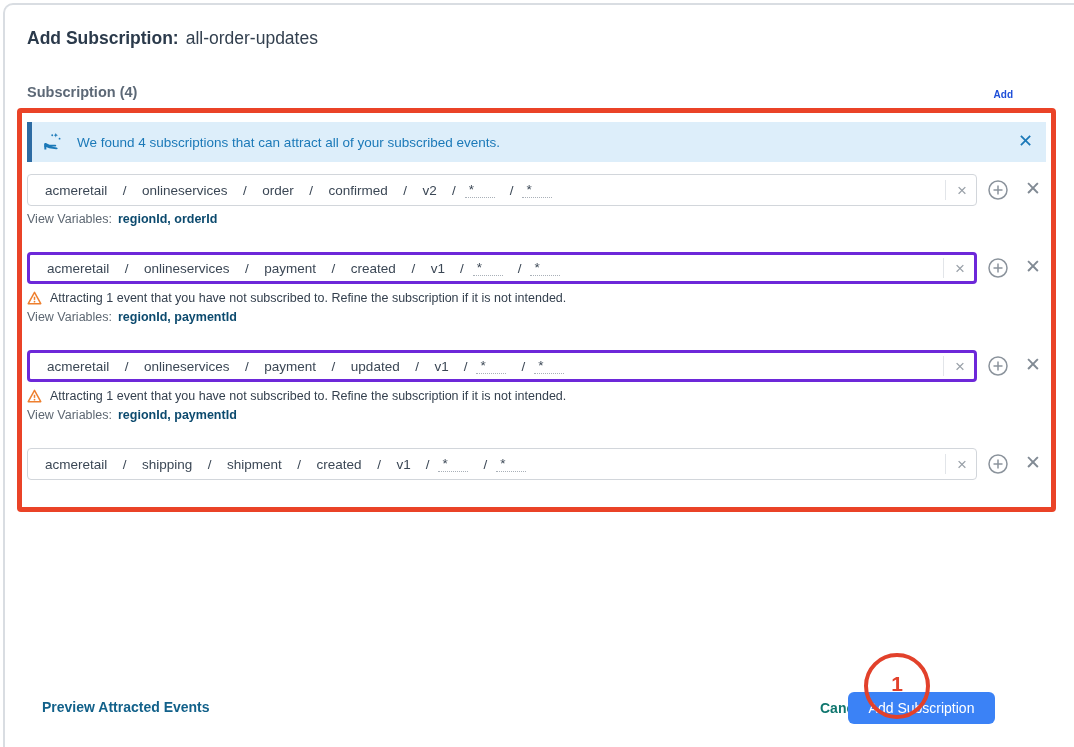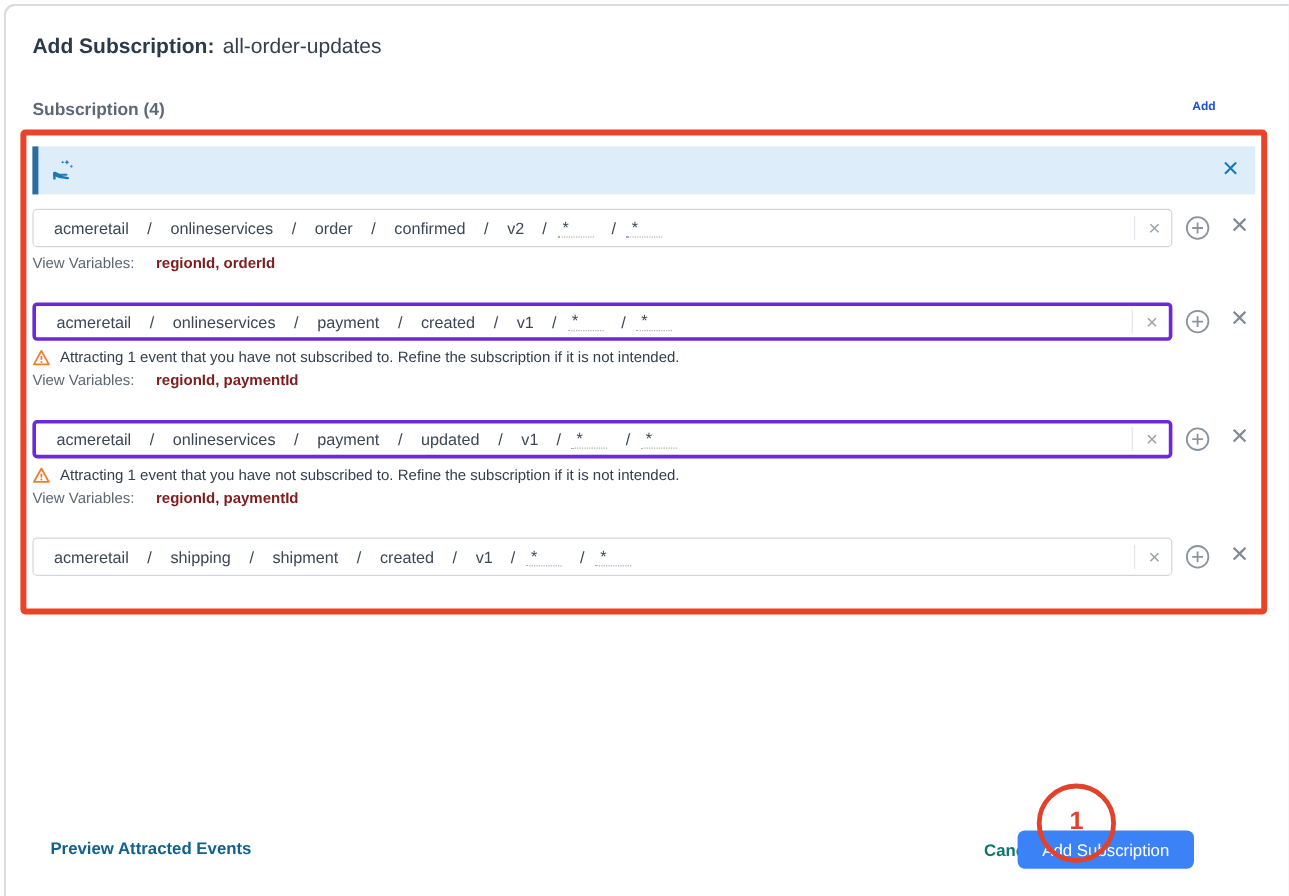--- a/index.html
+++ b/index.html
@@ -10,21 +10,21 @@
   }
   .dialog-edge{
     position:absolute;left:3px;top:3px;width:1080px;height:760px;
     border-left:2px solid #d9dde2;border-top:2px solid #d9dde2;
     border-top-left-radius:10px;pointer-events:none;
   }
   
   .page-title{position:absolute;left:27px;top:28px;font-size:17.5px;color:#2b3a4b;}
   .page-title .t-label{font-weight:bold;}
   .page-title .t-value{font-weight:normal;margin-left:7px;color:#33404f;}
-  .section-row{position:absolute;left:27px;top:84px;width:986px;display:flex;justify-content:space-between;align-items:flex-start;}
+  .section-row{position:absolute;left:27px;top:84px;width:986px;display:flex;justify-content:space-between;align-items:flex-end;}
   .section-label{font-size:14.5px;font-weight:bold;color:#5c6876;}
   .add-link{font-size:10px;font-weight:bold;color:#1d4ed8;cursor:pointer;}
   
   .annotation-box{
     position:absolute;left:17px;top:108px;width:1029px;height:394px;
     border:5px solid #ea4327;border-radius:4px;pointer-events:none;
   }
   
   .banner{
     position:absolute;left:27px;top:122px;width:1019px;height:40px;
@@ -58,21 +58,21 @@
   .clear-x{font-size:17px;color:#9aa1a9;cursor:pointer;line-height:17px;}
   .icon-plus{position:absolute;top:5px;left:960px;cursor:pointer;}
   .icon-remove{
     position:absolute;top:3px;left:998px;font-size:19px;color:#818a94;
     cursor:pointer;line-height:24px;
   }
   .warning-line{display:flex;align-items:center;margin-top:7px;}
   .warning-line svg{flex:0 0 auto;}
   .warning-text{margin-left:8px;font-size:12.5px;color:#333f4d;}
   .vv-line{margin-top:5px;font-size:12.5px;color:#5d6772;}
-  .vv-line .vv-links{color:#7f1d1d;font-weight:bold;margin-left:18px;cursor:pointer;}
+  .vv-line .vv-links{color:#0c4a6e;font-weight:bold;margin-left:6px;cursor:pointer;}
   .g1 .vv-line,.g4 .vv-line{margin-top:6px;}
   
   .preview-link{
     position:absolute;left:42px;top:699px;font-size:14px;font-weight:bold;
     color:#12618a;cursor:pointer;
   }
   .cancel-link{
     position:absolute;left:820px;top:700px;font-size:14px;font-weight:bold;
     color:#0f766e;cursor:pointer;
   }
@@ -103,20 +103,21 @@
 <div class="banner">
   <span class="banner-icon">
     <svg width="23" height="22" viewBox="0 0 24 24" fill="none">
       <path d="M2 14.5c0-1.1 1.1-1.7 2.1-1.2l3.6 1.7h6.2c1.5 0 1.5 1.9 0 1.9h-4.4l5.9 1.1c1.8.3 1.4 2.3-.5 2l-7.6-1.2-3.3-1.3-2 .1z" fill="#1b79b8"></path>
       <path d="M2 13.8h2.2v6.4H2z" fill="#1b79b8"></path>
       <path d="M14.5 2.2l.7 1.7 1.7.7-1.7.7-.7 1.7-.7-1.7-1.7-.7 1.7-.7z" fill="#1b79b8"></path>
       <circle cx="10.6" cy="4.6" r="1" fill="#1b79b8"></circle>
       <circle cx="18.6" cy="8.4" r="1" fill="#1b79b8"></circle>
     </svg>
   </span>
+  <span class="banner-text">We found 4 subscriptions that can attract all of your subscribed events.</span>
   <span class="banner-close">✕</span>
 </div>
 
 <div class="sub-group g1">
   <div class="sub-input">
     <span class="sub-path">acmeretail  /  onlineservices  /  order  /  confirmed  /  v2</span>
     <span class="wild-sep">/</span>
     <span class="wild">*</span>
     <span class="wild-sep">/</span>
     <span class="wild">*</span>

